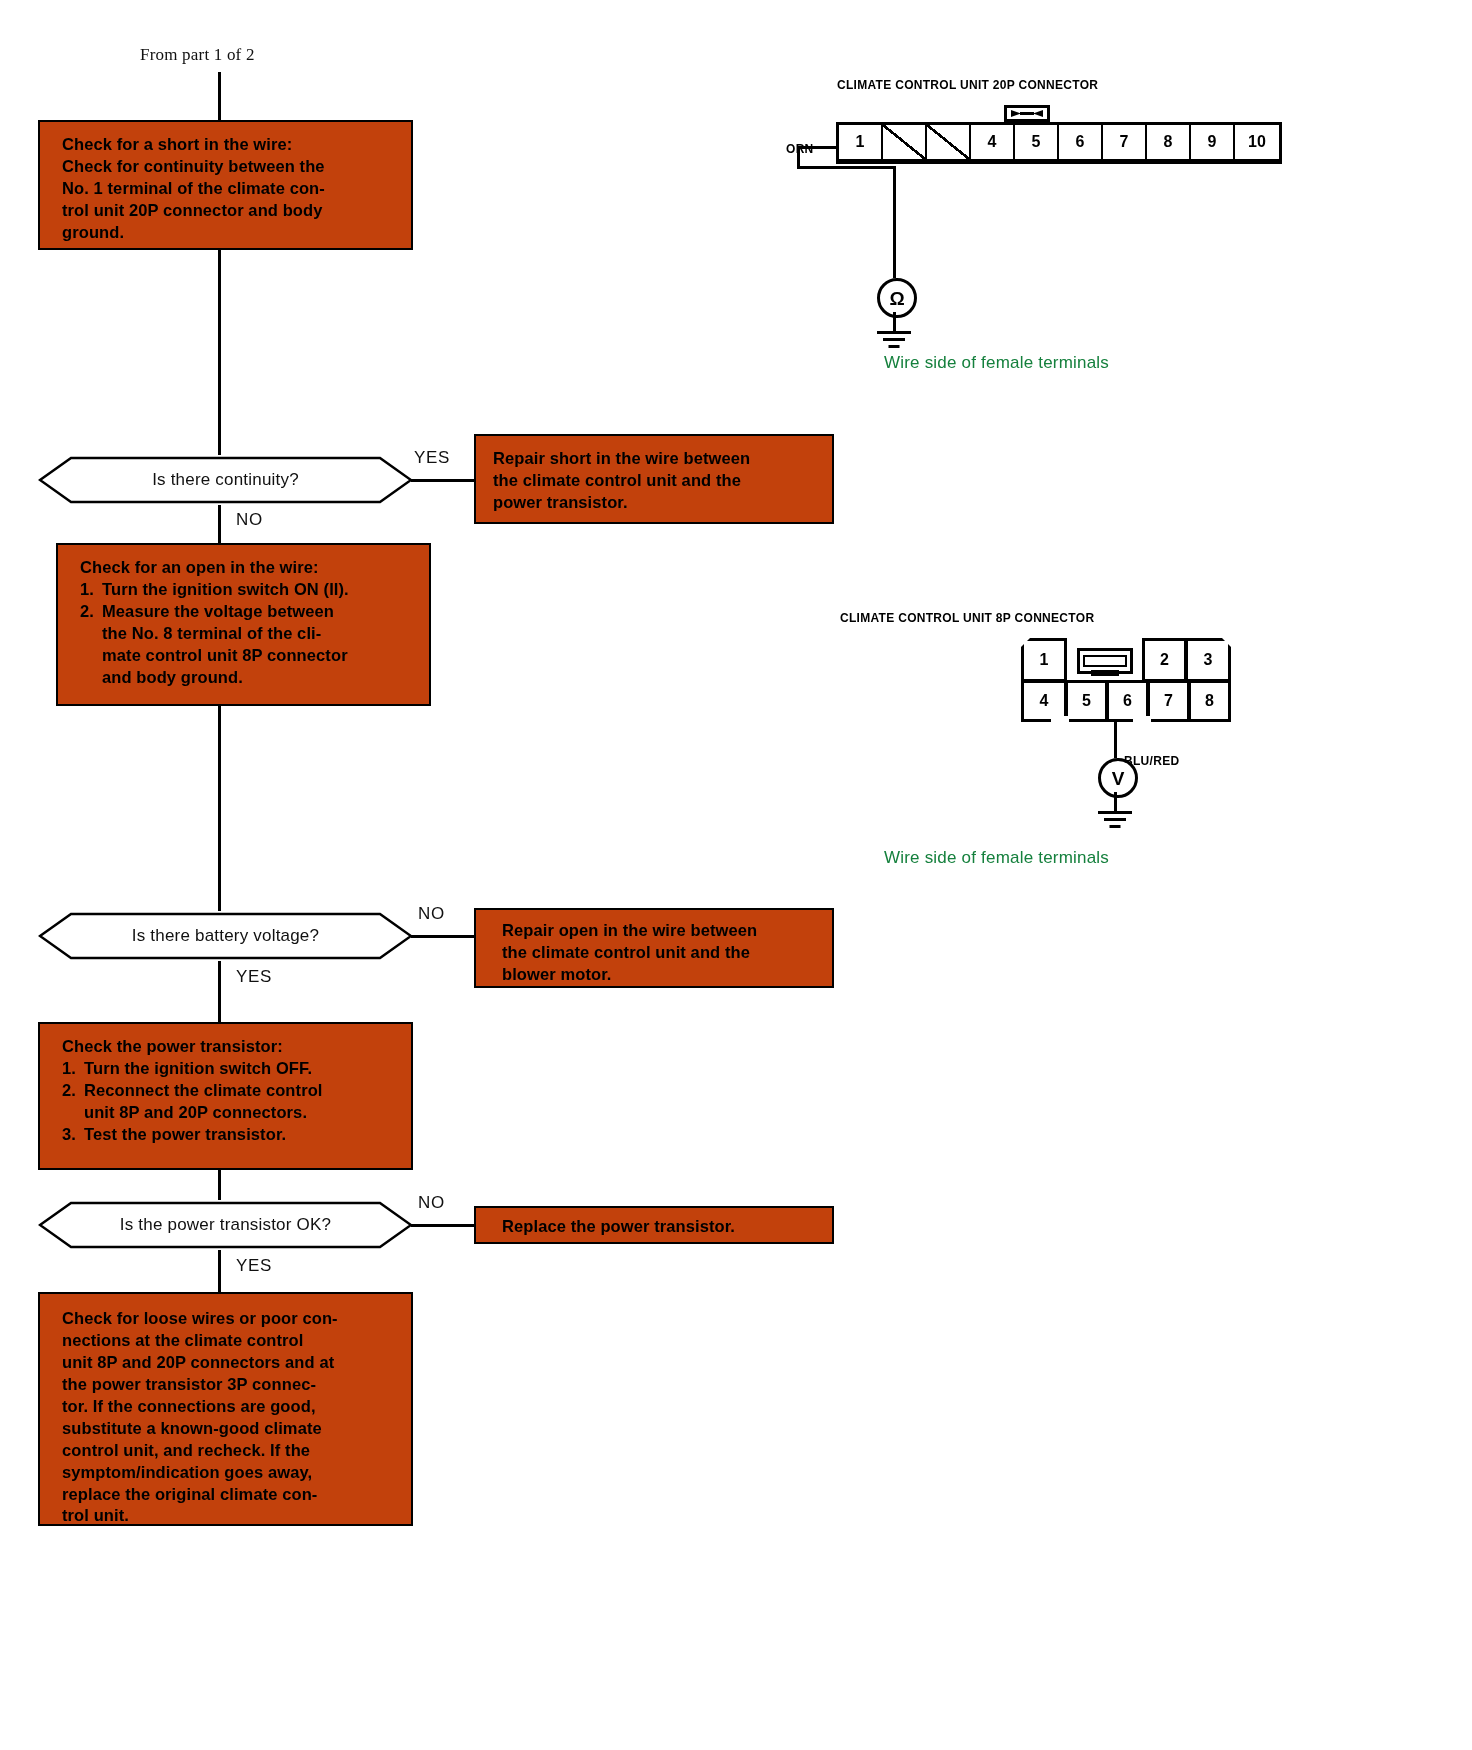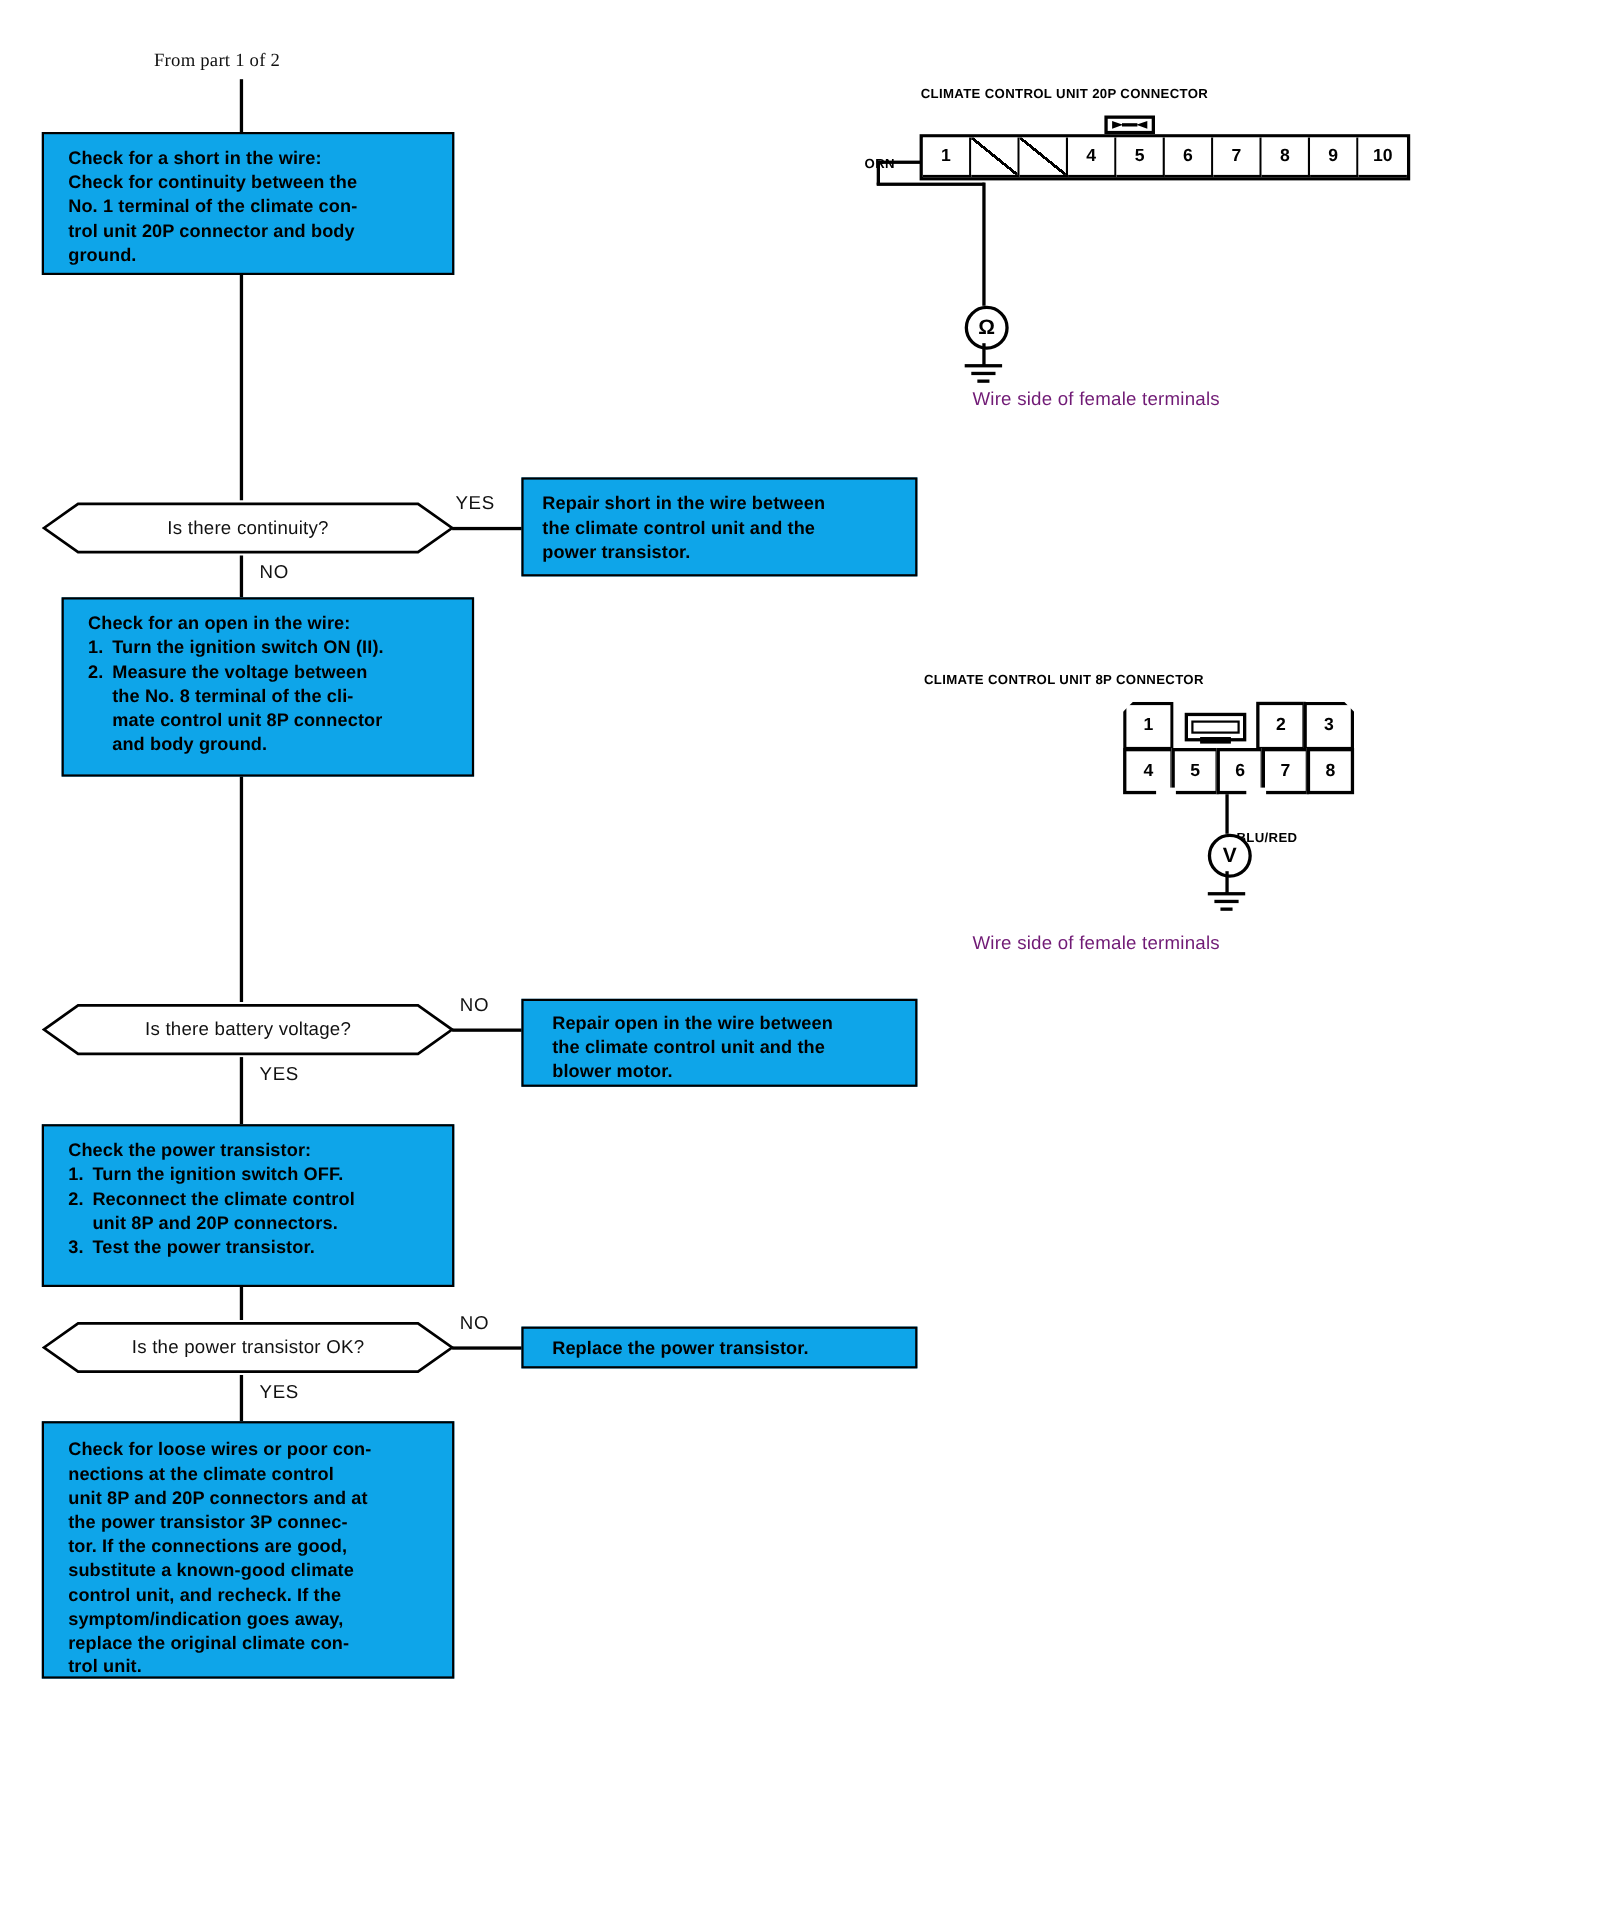--- a/index.html
+++ b/index.html
@@ -23,21 +23,21 @@
     font-weight: 400;
     letter-spacing: 0.2px;
     line-height: 1.32;
     color: #111;
   }
 
   
   .pbox {
     border: 2.5px solid #000;
     box-sizing: border-box;
-    background: #0ea5e9;
+    background: #c2410c;
     padding: 12px 14px 10px 22px;
     font-size: 16.5px;
     font-weight: bold;
     line-height: 1.33;
     letter-spacing: 0.1px;
   }
   .pbox .ln { white-space: pre; display: block; }
 
   
   .numrow { display: flex; }
@@ -79,21 +79,21 @@
   .conhead {
     font-size: 12px;
     font-weight: bold;
     letter-spacing: 0.3px;
     white-space: nowrap;
     margin-top: 18px;
   }
   .caption {
     font-size: 17px;
     letter-spacing: 0.2px;
-    color: #701a75;
+    color: #15803d;
     white-space: nowrap;
   }
 
   
   .c20 {
     position: absolute;
     border: 3px solid #000;
     box-sizing: content-box;
     background: #fff;
   }

